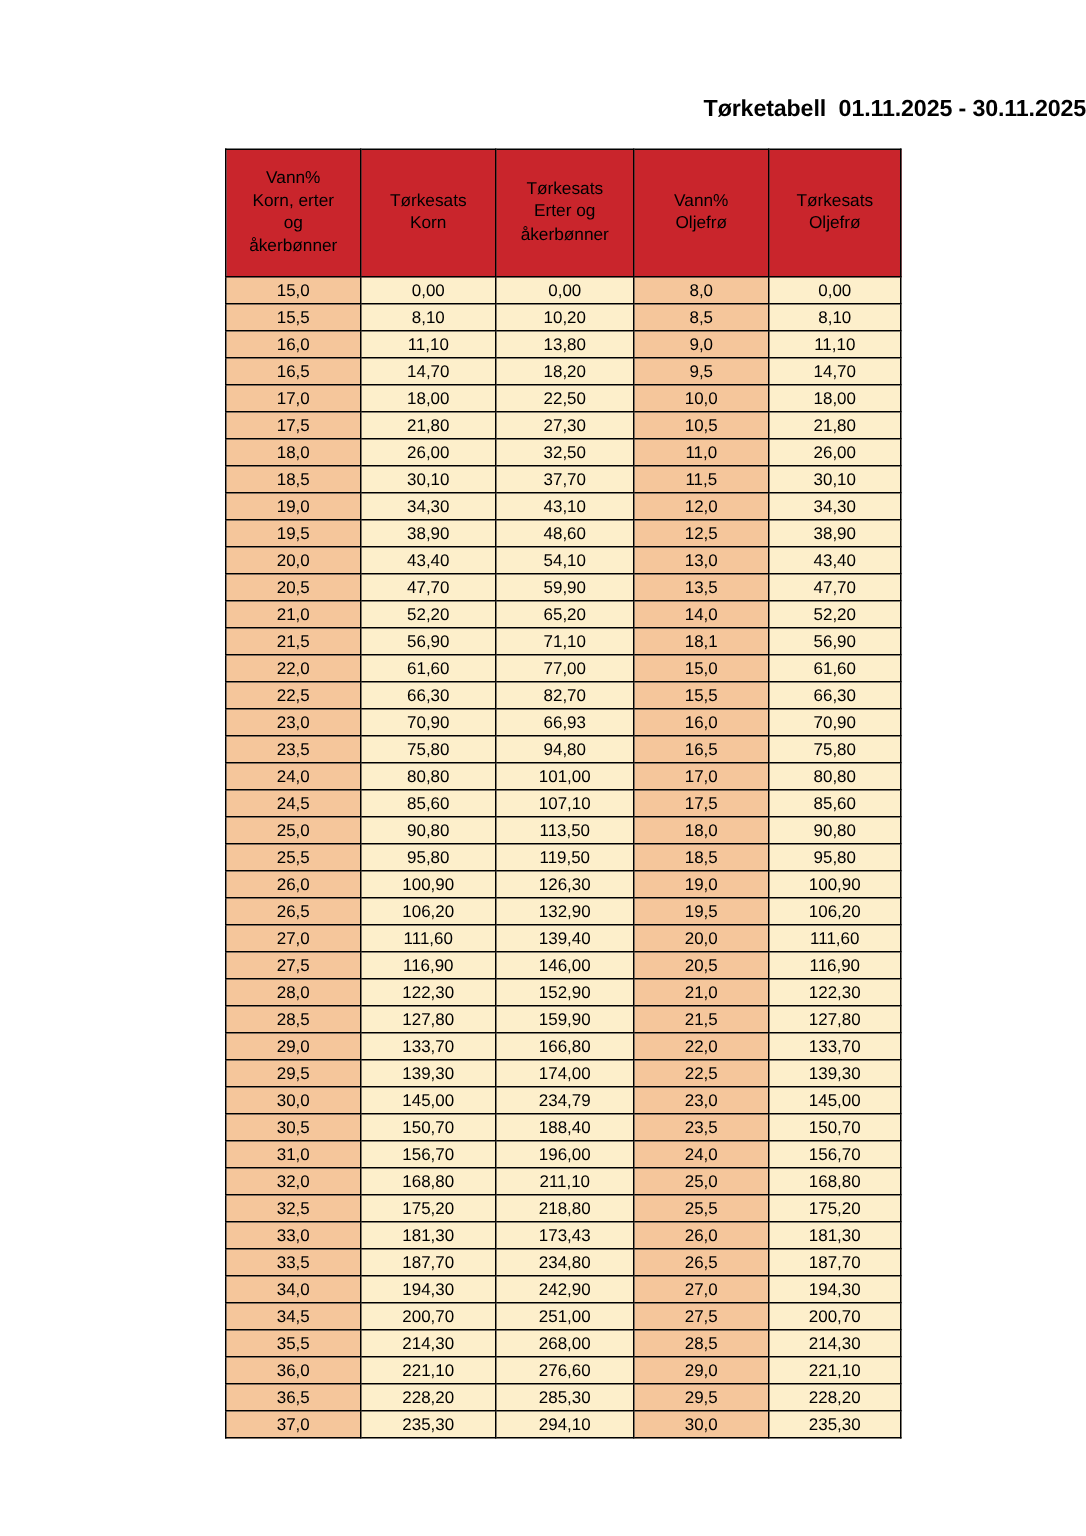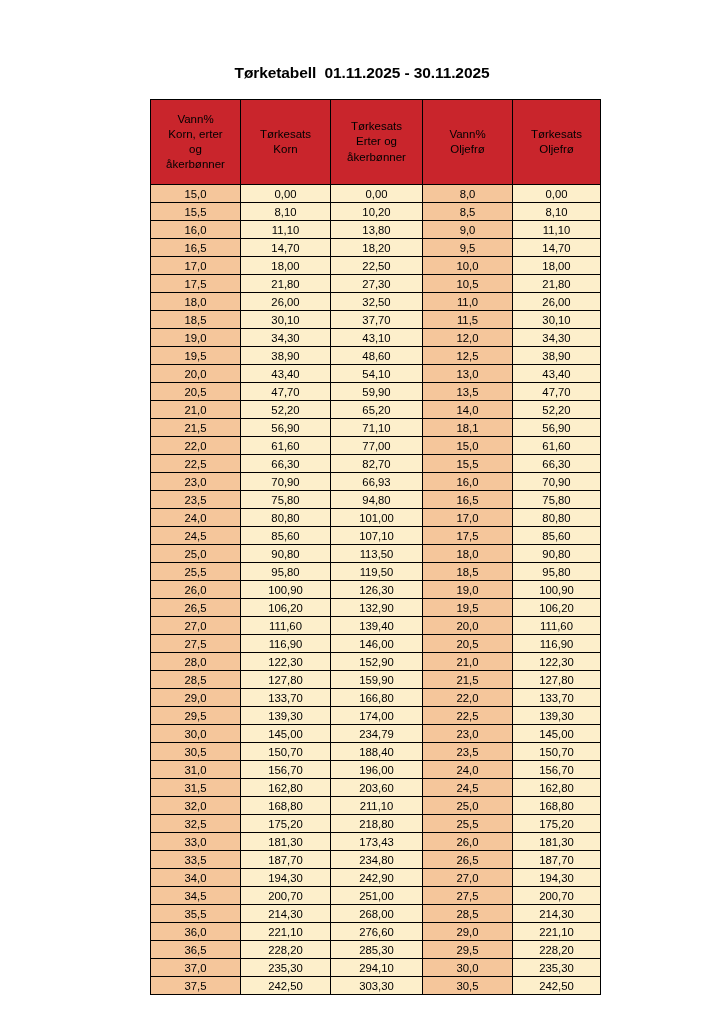--- a/index.html
+++ b/index.html
@@ -19,21 +19,21 @@
     left: 0; top: 0;
     width: 724px;
     height: 1024px;
     background: #ffffff;
   }
   #title {
     position: absolute;
     left: 0;
     top: 64px;
     width: 724px;
-    text-align: center;
+    text-align: right;
     font-size: 15.5px;
     font-weight: bold;
     color: #000000;
     letter-spacing: -0.1px;
     white-space: pre;
   }
   #table-wrap {
     position: absolute;
     left: 150px;
     top: 99px;
@@ -348,27 +348,20 @@
             <td class="rate">150,70</td>
           </tr>
           <tr>
             <td class="pct">31,0</td>
             <td class="rate">156,70</td>
             <td class="rate">196,00</td>
             <td class="pct">24,0</td>
             <td class="rate">156,70</td>
           </tr>
           <tr>
-            <td class="pct">31,5</td>
-            <td class="rate">162,80</td>
-            <td class="rate">203,60</td>
-            <td class="pct">24,5</td>
-            <td class="rate">162,80</td>
-          </tr>
-          <tr>
             <td class="pct">32,0</td>
             <td class="rate">168,80</td>
             <td class="rate">211,10</td>
             <td class="pct">25,0</td>
             <td class="rate">168,80</td>
           </tr>
           <tr>
             <td class="pct">32,5</td>
             <td class="rate">175,20</td>
             <td class="rate">218,80</td>
@@ -424,24 +417,17 @@
             <td class="pct">29,5</td>
             <td class="rate">228,20</td>
           </tr>
           <tr>
             <td class="pct">37,0</td>
             <td class="rate">235,30</td>
             <td class="rate">294,10</td>
             <td class="pct">30,0</td>
             <td class="rate">235,30</td>
           </tr>
-          <tr>
-            <td class="pct">37,5</td>
-            <td class="rate">242,50</td>
-            <td class="rate">303,30</td>
-            <td class="pct">30,5</td>
-            <td class="rate">242,50</td>
-          </tr>
         </tbody>
     </table>
   </div>
 
 </div>
 
 </body></html>

